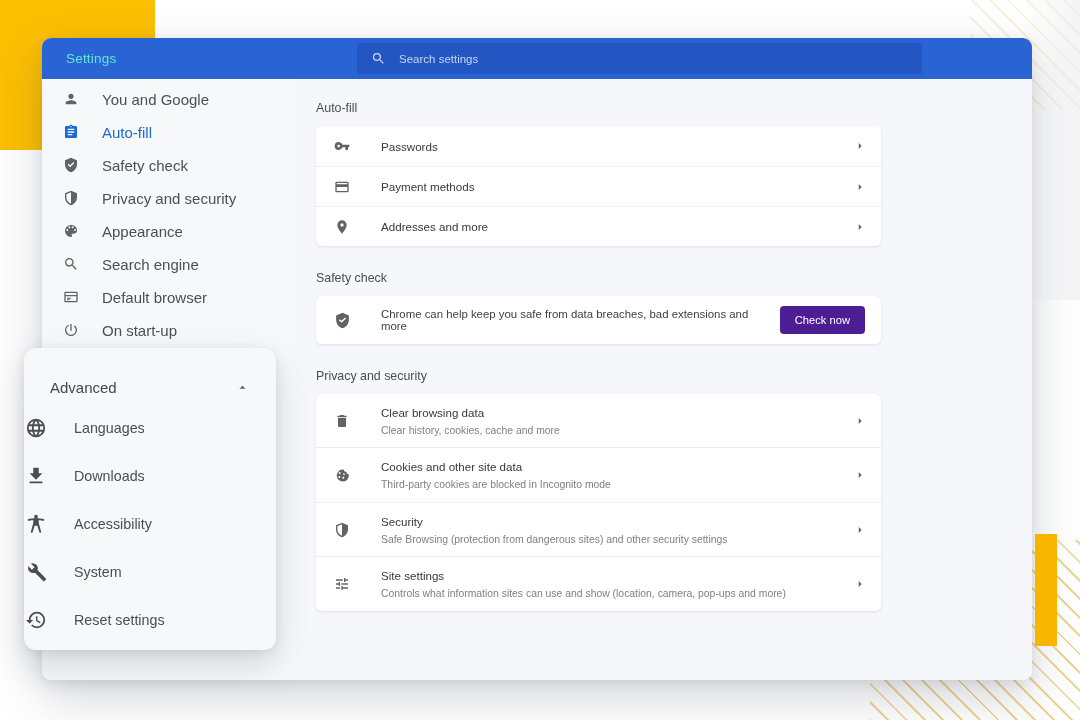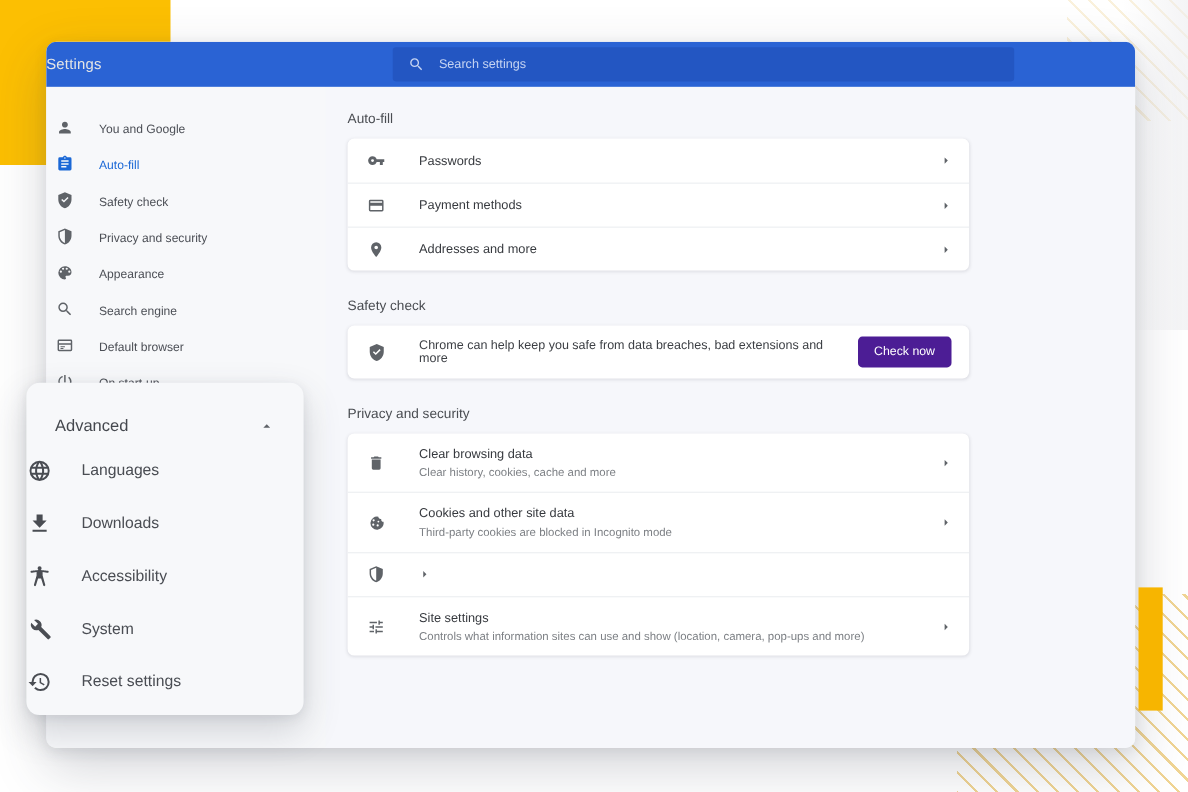--- a/index.html
+++ b/index.html
@@ -46,41 +46,41 @@
     background:#f6f7fb; border-radius:9px; z-index:3;
     box-shadow: 0 18px 48px rgba(60,64,80,.22), 0 3px 12px rgba(60,64,80,.10);
     overflow:hidden;
     display:flex; flex-direction:column;
   }
   .titlebar{
     height:41px; background:#2a63d4; flex:0 0 41px;
     display:flex; align-items:center; position:relative;
   }
   .title-text{
-    width:254px; color:#e5e5e5;
+    width:254px; padding-left:24px; color:#5eead4;
     font-size:13.5px; letter-spacing:.2px;
   }
   .searchbar{
     position:absolute; left:315px; top:5px; width:565px; height:31px;
     background:#2356c2; border-radius:3px;
     display:flex; align-items:center; padding-left:14px; gap:13px;
   }
   .search-ph{ color:#c6d4f2; font-size:11.5px; }
   .ico-svg{ display:block; }
 
   .body-row{ display:flex; flex:1 1 auto; min-height:0; }
 
   
   .sidebar{
     width:254px; flex:0 0 254px; background:#f7f8fa;
     padding-top:12px; position:relative;
   }
   .nav-item{
-    height:33px; display:flex; align-items:flex-end;
-    padding-left:8px; gap:23px; color:#4c4f56; font-size:11px;
+    height:33px; display:flex; align-items:flex-start;
+    padding-left:20px; gap:23px; color:#4c4f56; font-size:15px;
     cursor:default;
   }
   .nav-item .nav-ico{ width:17px; display:flex; align-items:center; justify-content:center; }
   .nav-item.active{ color:#1b68d6; }
   .nav-item.active .nav-ico svg{ fill:#1b68d6; }
   .nav-ico svg{ fill:#5f6368; }
 
   
   .content{
     flex:1 1 auto; background:#f6f7fb; padding:22px 0 0 0;
@@ -335,20 +335,24 @@
                 </svg>
             </span>
           </div>
 
           <div class="row">
             <span class="r-ico">
               <svg class="ico-svg" width="16" height="16" viewBox="0 0 24 24">
                   <path d="M12 1L3 5v6c0 5.55 3.84 10.74 9 12 5.16-1.26 9-6.45 9-12V5l-9-4zm0 2.2v17.5c-3.9-1.24-7-5.5-7-9.7V6.3l7-3.1z"></path>
                 </svg>
             </span>
+            <span class="r-text">
+              <span class="r-title">Security</span>
+              <span class="r-sub" style="display:block">Safe Browsing (protection from dangerous sites) and other security settings</span>
+            </span>
             <span class="chev">
               <svg class="ico-svg" width="10" height="10" viewBox="0 0 24 24" fill="#5f6368">
                   <path d="M9 5l7 7-7 7z"></path>
                 </svg>
             </span>
           </div>
 
           <div class="row">
             <span class="r-ico">
               <svg class="ico-svg" width="16" height="16" viewBox="0 0 24 24">

